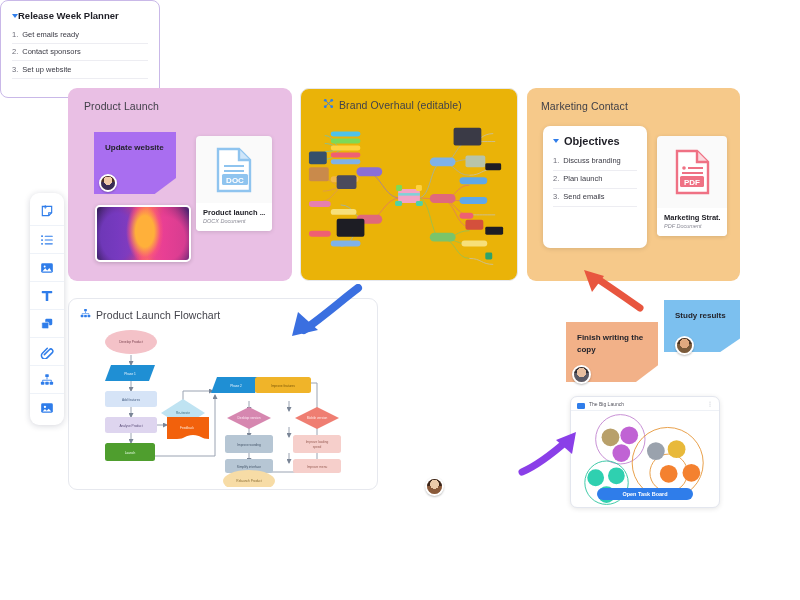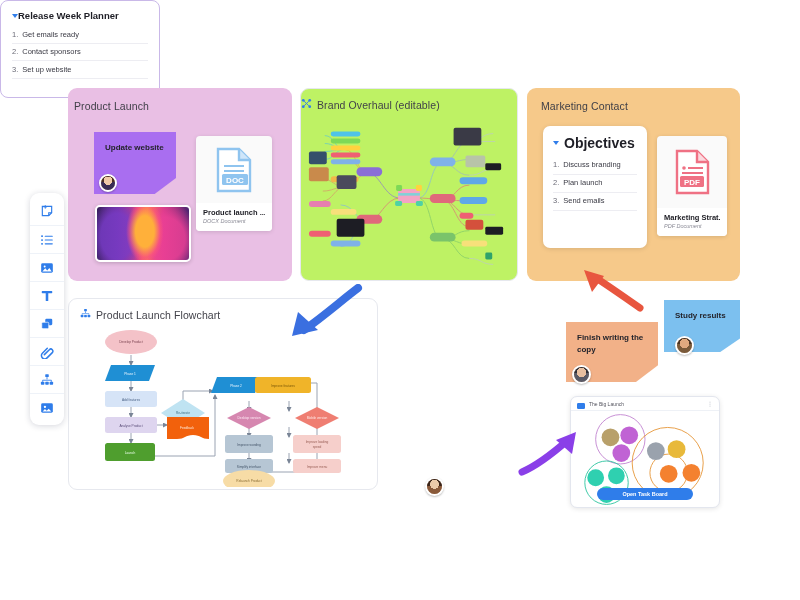--- a/index.html
+++ b/index.html
@@ -34,21 +34,21 @@
   
   .panel { position:absolute; border-radius:9px; }
   .panel-title {
     font-size:10.5px; color:#4a4a55; letter-spacing:.1px;
     display:flex; align-items:center; gap:5px;
   }
 
   
   #p-productlaunch {
     left:68px; top:88px; width:224px; height:193px;
-    background:#e9bfe4; padding:12px 6px;
+    background:#e9bfe4; padding:12px 16px;
   }
   #p-productlaunch .panel-title { color:#3f3f47; font-size:10.5px; }
 
   .sticky {
     position:absolute;
     font-size:8px; font-weight:700; color:#24242c;
     padding:10px 11px; line-height:1.45;
     filter: drop-shadow(0 1px 2px rgba(0,0,0,.15));
   }
   .avatar {
@@ -73,39 +73,39 @@
 
   
   .imgthumb {
     position:absolute; border-radius:5px; border:2px solid #fff;
     box-shadow:0 1px 4px rgba(0,0,0,.2); overflow:hidden;
   }
 
   
   #p-brand {
     left:300px; top:88px; width:218px; height:193px;
-    background:#bef264; border:1px solid #e6e8ee; padding:9px 0;
+    background:#eab308; border:1px solid #e6e8ee; padding:9px 22px;
   }
   #p-brand .panel-title { color:#42424a; }
   .mindmap { position:absolute; left:0; top:26px; width:100%; height:167px; }
 
   
   #p-marketing {
     left:527px; top:88px; width:213px; height:193px;
     background:#f6c98a; padding:12px 14px;
   }
   #p-marketing .panel-title { color:#3f3f47; }
 
   .listcard {
     position:absolute; background:#fff; border-radius:7px;
     box-shadow:0 1px 5px rgba(0,0,0,.12);
     padding:9px 10px;
   }
   .listcard h4 {
-    font-size:14px; font-weight:700; color:#1e1e26;
+    font-size:11px; font-weight:700; color:#1e1e26;
     display:flex; align-items:center; gap:5px; margin-bottom:6px;
   }
   .listcard .caret {
     width:0;height:0;border-left:3.2px solid transparent;border-right:3.2px solid transparent;
     border-top:4.4px solid #2f7dea; display:inline-block;
   }
   .listcard ol { list-style:none; counter-reset:li; }
   .listcard li {
     counter-increment:li;
     font-size:7.5px; color:#3a3a44; line-height:1.35;

